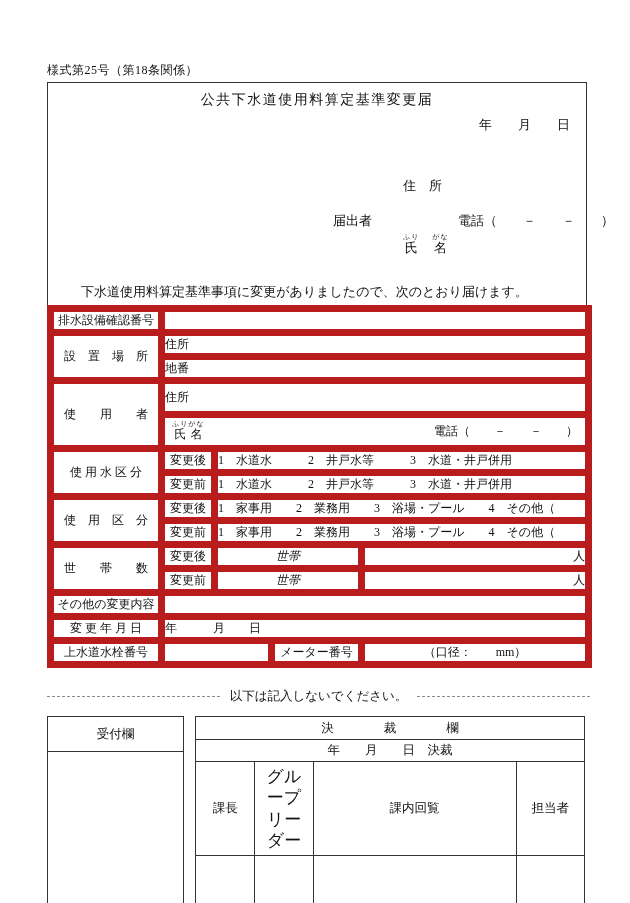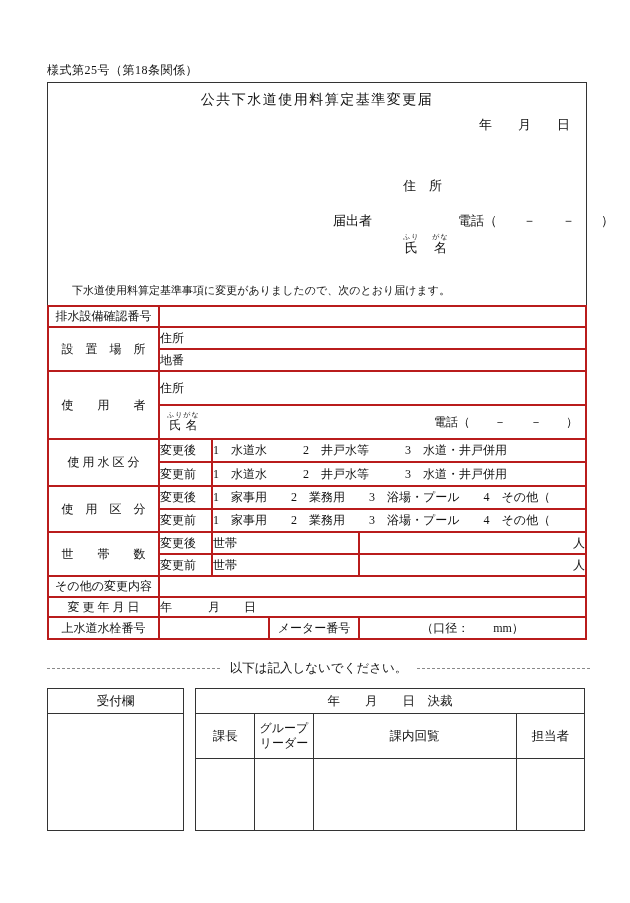--- a/index.html
+++ b/index.html
@@ -15,52 +15,52 @@
   .main-box{width:538px;border:1px solid #333;border-bottom:none;}
   .box-top{position:relative;height:222px;font-size:13px;}
   .form-title{text-align:center;font-size:14px;letter-spacing:1.5px;padding-top:8px;}
   .date-line{text-align:right;padding-right:16px;margin-top:7px;font-size:13px;}
   .addressee{padding-left:28px;margin-top:18px;font-size:13px;}
   .abs{position:absolute;white-space:pre;}
   .d-addr{left:355px;top:94px;}
   .d-label{left:285px;top:129px;}
   .d-phone{left:410px;top:129px;}
   .d-name{left:355px;top:150px;}
-  .intro{left:13px;top:200px;font-size:11px;white-space:pre;}
+  .intro{left:20px;top:200px;font-size:13px;white-space:pre;}
   ruby rt{font-size:7px;letter-spacing:1px;}
   .d-name ruby{margin-right:13px;}
 
   
   table{border-collapse:collapse;table-layout:fixed;}
   .form-table{width:540px;margin-left:-1px;font-size:12px;}
-  .form-table td{border:2px solid #b91c1c;padding:0;vertical-align:middle;overflow:hidden;}
+  .form-table td{border:7px solid #b91c1c;padding:0;vertical-align:middle;overflow:hidden;}
   .lbl{text-align:center;white-space:pre;}
-  .sub{white-space:pre;}
+  .sub{text-align:center;white-space:pre;}
   .txt{padding-left:7px;white-space:pre;}
   .opt{padding-left:14px;white-space:pre;}
-  .rgt{text-align:left;padding-right:5px;}
+  .rgt{text-align:center;padding-right:5px;font-style:italic;}
   .rgt2{text-align:right;padding-right:9px;}
   .ctr{text-align:center;white-space:pre;}
   .datecell{padding-left:80px;white-space:pre;}
   .dash-b{border-bottom:1px dashed #8a8a8a !important;}
   .namecell{display:flex;align-items:center;padding:0 7px;justify-content:center;}
   .namecell .grow{flex:1;}
   tr.h21{height:21px;} tr.h22{height:22px;} tr.h34{height:34px;}
   tr.h23{height:23px;} tr.h20{height:20px;} tr.h24{height:24px;}
 
   
   .note-line{display:flex;align-items:center;margin-top:20px;width:543px;text-align:center;}
   .note-line .dash{flex:1;border-top:1.5px dashed #8a8a8a;height:0;}
   .note-line .note-text{margin:0 10px;font-size:12.5px;white-space:pre;}
   .boxes{display:flex;margin-top:11px;}
   .reception-table{width:137px;font-size:12.5px;}
   .reception-table td{border:1px solid #333;text-align:center;vertical-align:middle;}
   .approval-table{width:390px;margin-left:11px;font-size:12.5px;}
   .approval-table td{border:1px solid #333;text-align:center;vertical-align:middle;white-space:pre;}
-  .approval-table .wrap{white-space:normal;word-break:break-all;font-size:12px;line-height:1.25;padding:4px 4px;}
+  .approval-table .wrap{white-space:normal;word-break:break-all;font-size:17px;line-height:1.25;padding:4px 4px;}
   tr.rh23{height:23px;} tr.rh22{height:22px;} tr.rh35{height:35px;}
   tr.rh62{height:62px;} tr.rh25{height:25px;} tr.rh117{height:117px;}
 </style>
 </head>
 <body>
 
 <div class="page">
 
   <div class="form-number">様式第25号（第18条関係）</div>
 
@@ -175,20 +175,23 @@
       </table>
 
     <table class="approval-table">
       <colgroup>
           <col style="width:59px">
           <col style="width:58px">
           <col style="width:202px">
           <col style="width:68px">
         </colgroup>
       <tbody>
+          <tr class="rh23">
+            <td colspan="4">決　　　　裁　　　　欄</td>
+          </tr>
       <tr class="rh22">
             <td colspan="4">年　　月　　日　決裁</td>
           </tr>
       <tr class="rh35">
         <td>課長</td>
         <td class="wrap">グループリーダー</td>
         <td>課内回覧</td>
         <td>担当者</td>
       </tr>
       <tr class="rh62">

